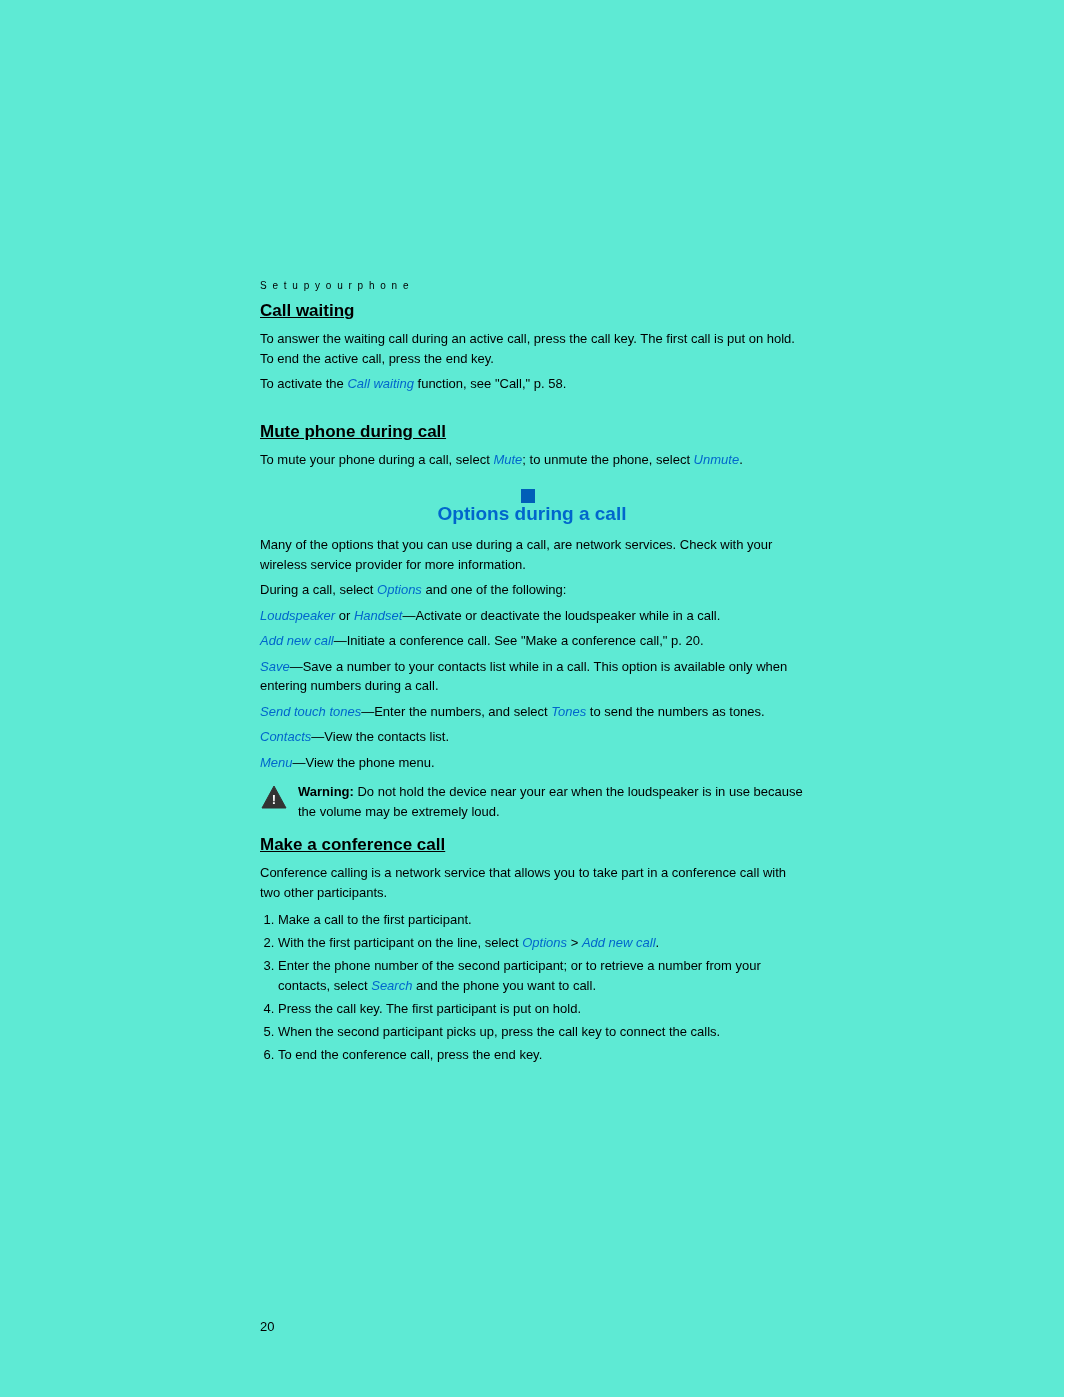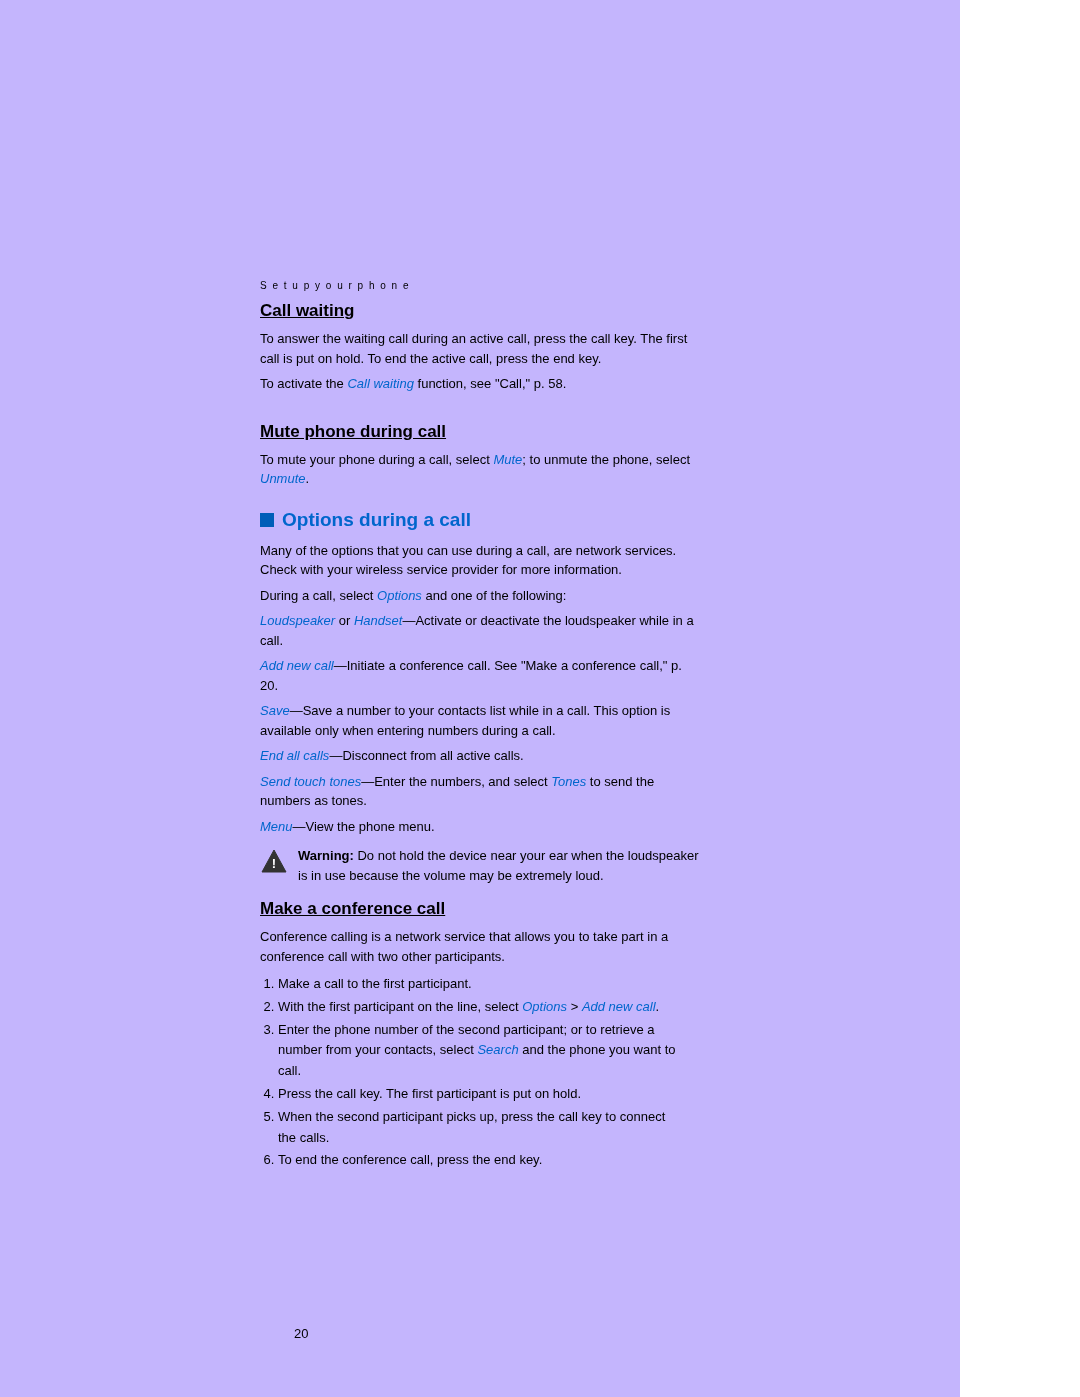--- a/index.html
+++ b/index.html
@@ -11,23 +11,23 @@
     body {
       background: #ffffff;
       font-family: Arial, Helvetica, sans-serif;
       font-size: 13px;
       color: #000000;
       width: 1080px;
       min-height: 1397px;
     }
 
     .page-container {
-      width: 960px;
+      width: 1064px;
       min-height: 1397px;
-      background: #c4b5fd;
+      background: #5eead4;
       padding: 280px 260px 80px 260px;
       position: relative;
     }
 
     .section-label {
       font-size: 10px;
       letter-spacing: 1.5px;
       color: #000000;
       margin-bottom: 10px;
       font-weight: normal;
@@ -39,20 +39,21 @@
       color: #000000;
       text-decoration: underline;
       margin-bottom: 8px;
     }
 
     .h3-blue-box {
       display: flex;
       align-items: center;
       margin-bottom: 10px;
       margin-top: 18px;
+      flex-direction: column;
     }
 
     .blue-square {
       width: 14px;
       height: 14px;
       background-color: #005EB8;
       margin-right: 8px;
       flex-shrink: 0;
     }
 
@@ -113,25 +114,24 @@
 
     .ordered-list li {
       font-size: 13px;
       color: #000000;
       line-height: 1.6;
       margin-bottom: 2px;
     }
 
     .page-number {
       position: absolute;
-      bottom: 56px;
+      bottom: 63px;
       left: 260px;
       font-size: 13px;
       color: #000000;
-      margin-left: 34px;
     }
   </style>
 </head>
 <body>
 
 <div class="page-container">
 
   <div class="section-label">S e t  u p  y o u r  p h o n e</div>
 
   <div class="h2-heading">Call waiting</div>
@@ -169,28 +169,28 @@
 
   <div class="body-text">
     <a class="link-blue" href="#">Add new call</a><span>—Initiate a conference call. See "Make a conference call," p. 20.</span>
   </div>
 
   <div class="body-text">
     <a class="link-blue" href="#">Save</a><span>—Save a number to your contacts list while in a call. This option is available only when entering numbers during a call.</span>
   </div>
 
 
-  <div class="body-text">
-    <a class="link-blue" href="#">End all calls</a><span>—Disconnect from all active calls.</span>
-  </div>
 
   <div class="body-text">
     <a class="link-blue" href="#">Send touch tones</a><span>—Enter the numbers, and select </span><a class="link-blue" href="#">Tones</a><span> to send the numbers as tones.</span>
   </div>
 
+  <div class="body-text">
+    <a class="link-blue" href="#">Contacts</a><span>—View the contacts list.</span>
+  </div>
 
   <div class="body-text">
     <a class="link-blue" href="#">Menu</a><span>—View the phone menu.</span>
   </div>
 
   <div class="warning-box">
     <svg class="warning-icon" viewBox="0 0 28 28" xmlns="http://www.w3.org/2000/svg">
 
       <polygon points="14,2 26,24 2,24" fill="#333333" stroke="#333333" stroke-width="1"></polygon>
       <text x="14" y="20" text-anchor="middle" font-size="13" fill="white" font-weight="bold">!</text>

